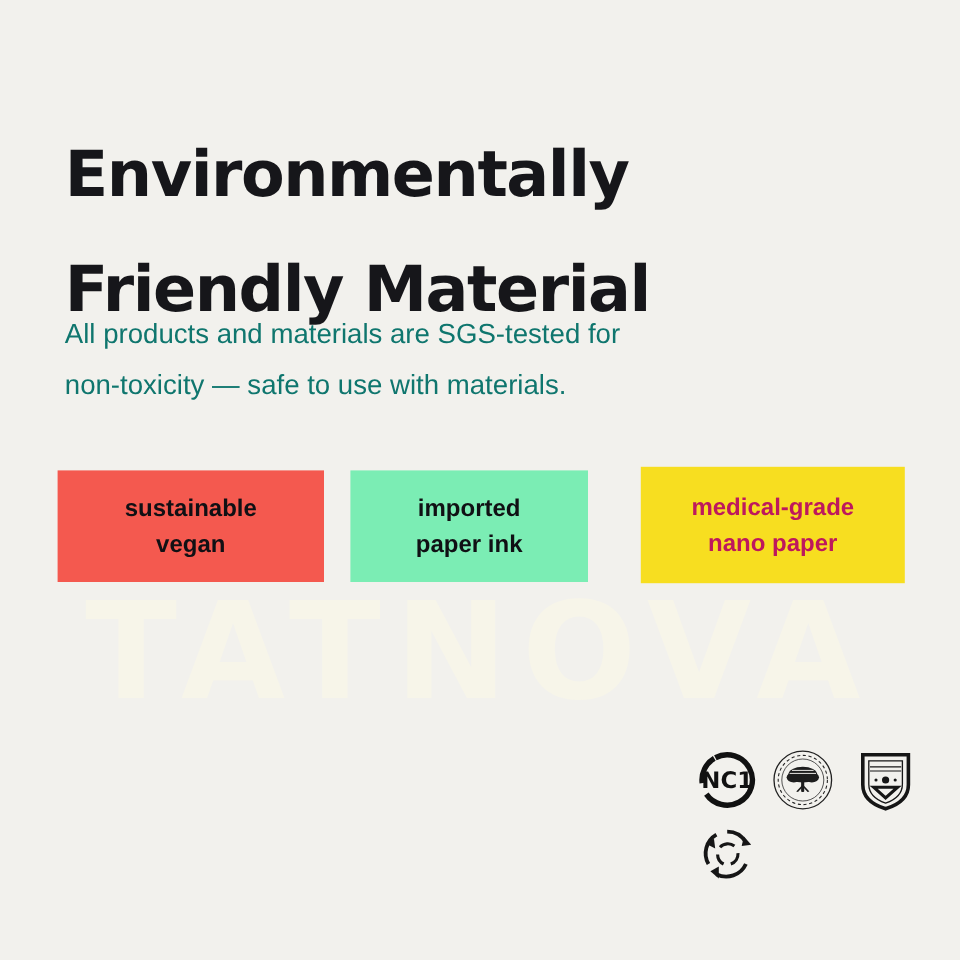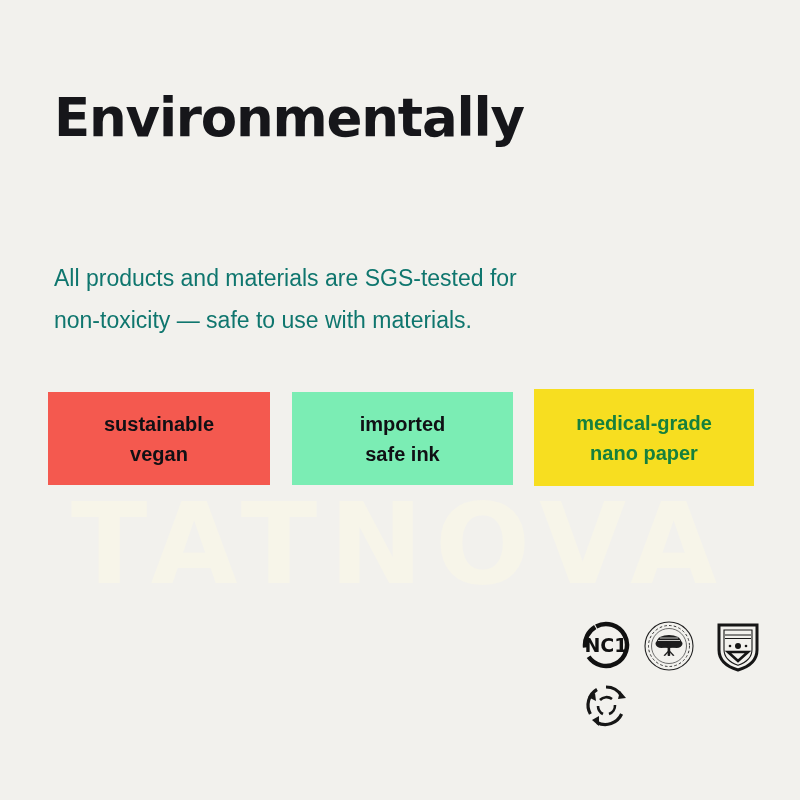--- a/index.html
+++ b/index.html
@@ -43,21 +43,21 @@
     left: 54px;
     top: 48px;
     width: 600px;
     font-family: "DejaVu Sans", sans-serif;
     font-weight: 700;
     font-size: 53px;
     line-height: 68px;
     letter-spacing: -1.2px;
     color: #16161a;
   }
-  .heading-line { display: block; }
+  .heading-line { display: block; margin-top: 28px; }
 
   
   .subcopy {
     position: absolute;
     left: 54px;
     top: 234px;
     width: 610px;
     font-family: "Liberation Sans", sans-serif;
     font-weight: 400;
     font-size: 23px;
@@ -85,65 +85,66 @@
     font-family: "Liberation Sans", sans-serif;
     font-weight: 700;
     font-size: 20px;
     line-height: 30px;
     color: #101014;
     text-align: center;
     box-sizing: border-box;
   }
   .badge .badge-line { display: block; }
   .badge-0 { left: 0px;   width: 222px; background: #f4594f; }
-  .badge-1 { left: 244px; width: 221px; background: #7bedb4; text-align: center; }
+  .badge-1 { left: 244px; width: 198px; background: #7bedb4; text-align: center; }
   .badge-2 { left: 486px; width: 220px; height: 97px; top: -3px; background: #f7de20; }
 
   
   .certs {
     position: absolute;
     left: 575px;
     top: 620px;
     width: 200px;
     height: 122px;
     display: grid;
     grid-template-columns: 62px 64px 74px;
     grid-template-rows: 60px 62px;
     align-items: center;
     justify-items: center;
   }
-  .cert { width: 100%; height: 100%; display: flex; justify-content: center; }
+  .cert { width: 100%; height: 100%; display: flex; align-items: center; justify-content: center; }
   .cert svg { display: block; }
 </style>
 </head>
 <body style="background: rgb(242, 241, 237);">
 
 <div class="page">
 
   <div class="watermark" style="color: rgb(247, 245, 233);">TATNOVA</div>
 
   <h1 class="heading" style="color: rgb(22, 22, 26);">
     <span class="heading-line">Environmentally</span>
+    <span class="heading-line">Friendly Material</span>
   </h1>
 
   <p class="subcopy" style="color: #0f766e;">
     <span class="subcopy-line">All products and materials are SGS-tested for</span>
     <span class="subcopy-line">non-toxicity — safe to use with materials.</span>
   </p>
 
   <div class="badges">
     <div class="badge badge-0" style="background: rgb(244, 89, 79); color: rgb(16, 16, 20);">
       <span class="badge-line">sustainable</span>
       <span class="badge-line">vegan</span>
     </div>
     <div class="badge badge-1" style="background: rgb(123, 237, 180); color: rgb(16, 16, 20);">
       <span class="badge-line">imported</span>
-      <span class="badge-line">safe ink</span>
-    </div>
-    <div class="badge badge-2" style="background: rgb(247, 222, 32); color: #15803d;">
+      <span class="badge-line">paper ink</span>
+    </div>
+    <div class="badge badge-2" style="background: rgb(247, 222, 32); color: #be185d;">
       <span class="badge-line">medical-grade</span>
       <span class="badge-line">nano paper</span>
     </div>
   </div>
 
   <div class="certs">
 
     <div class="cert">
       <svg width="50" height="50" viewBox="0 0 50 50" aria-hidden="true">
         <circle cx="25" cy="25" r="21" fill="none" stroke="#111" stroke-width="4.5" stroke-dasharray="96 10 24 2" transform="rotate(-118 25 25)"></circle>

